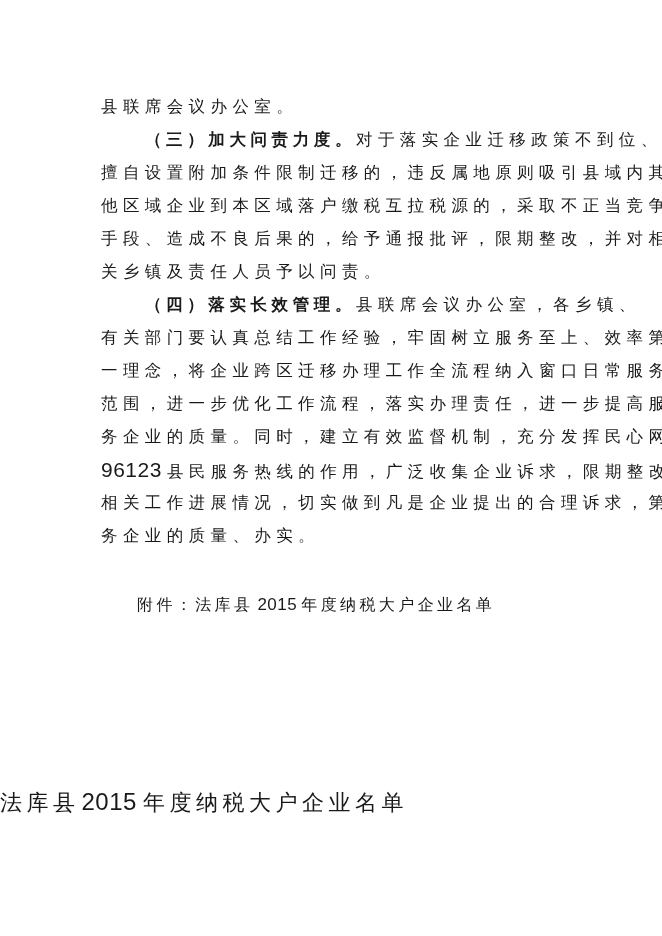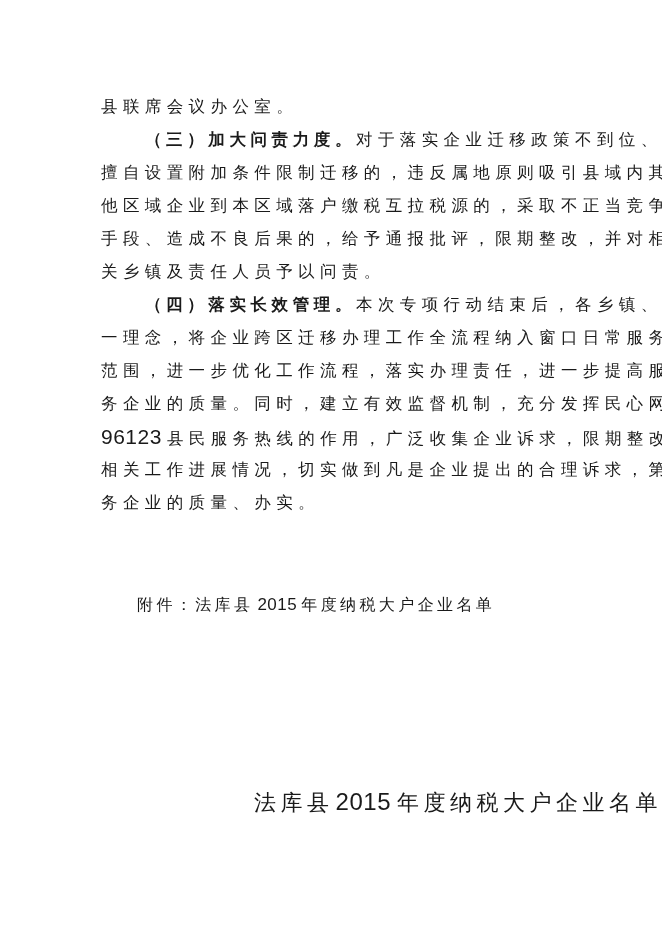--- a/index.html
+++ b/index.html
@@ -6,35 +6,36 @@
   body { width: 662px; height: 936px; position: relative; overflow: hidden;
          font-family: "DejaVu Serif", "Liberation Serif", serif; color: #1a1a1a; }
   .page { position: absolute; left: 0; top: 0; width: 662px; height: 936px; background: #fff; margin-top: 8px; }
   .body-text { position: absolute; left: 101px; top: 82px; width: 470px; }
   .line { height: 33px; line-height: 33px; font-size: 16.5px; letter-spacing: 5.4px; white-space: nowrap; }
   .indent { padding-left: 44px; }
   .bold { font-weight: bold; font-family: "DejaVu Sans", "Liberation Sans", sans-serif; letter-spacing: 4.6px; text-align: right; }
   .num { font-family: "Liberation Sans", sans-serif; letter-spacing: 0.5px; font-size: 21px; margin-right: 5px; }
   .attachment { position: absolute; left: 137px; top: 587px; font-size: 16px; letter-spacing: 3.4px; white-space: nowrap; font-family: "DejaVu Sans", "Liberation Sans", sans-serif; }
   .attachment .num { font-size: 17px; letter-spacing: 0.5px; margin: 0 4px; }
-  .title { position: absolute; left: 0; width: 662px; top: 780px; text-align: right; font-size: 22px; letter-spacing: 4.5px; white-space: nowrap; font-family: "DejaVu Sans", "Liberation Sans", sans-serif; }
+  .title { position: absolute; left: 0; width: 662px; top: 780px; text-align: left; font-size: 22px; letter-spacing: 4.5px; white-space: nowrap; font-family: "DejaVu Sans", "Liberation Sans", sans-serif; }
   .title .num { font-size: 24px; letter-spacing: 0.5px; margin: 0 6px 0 2px; }
 </style>
 </head>
 <body>
 
 <div class="page">
   <div class="body-text">
     <div class="line"><span>县联席会议办公室。</span></div>
     <div class="line indent"><span class="bold">（三）加大问责力度。</span><span>对于落实企业迁移政策不到位、</span></div>
     <div class="line"><span>擅自设置附加条件限制迁移的，违反属地原则吸引县域内其</span></div>
     <div class="line"><span>他区域企业到本区域落户缴税互拉税源的，采取不正当竞争</span></div>
     <div class="line"><span>手段、造成不良后果的，给予通报批评，限期整改，并对相</span></div>
     <div class="line"><span>关乡镇及责任人员予以问责。</span></div>
-    <div class="line indent"><span class="bold">（四）落实长效管理。</span><span>本次专项行动结束后，各乡镇、</span></div>
+    <div class="line indent"><span class="bold">（四）落实长效管理。</span><span>县联席会议办公室，各乡镇、</span></div>
+    <div class="line"><span>有关部门要认真总结工作经验，牢固树立服务至上、效率第</span></div>
     <div class="line"><span>一理念，将企业跨区迁移办理工作全流程纳入窗口日常服务</span></div>
     <div class="line"><span>范围，进一步优化工作流程，落实办理责任，进一步提高服</span></div>
     <div class="line"><span>务企业的质量。同时，建立有效监督机制，充分发挥民心网、</span></div>
     <div class="line"><span class="num">96123</span><span>县民服务热线的作用，广泛收集企业诉求，限期整改</span></div>
     <div class="line"><span>相关工作进展情况，切实做到凡是企业提出的合理诉求，第</span></div>
     <div class="line"><span>务企业的质量、办实。</span></div>
   </div>
 
   <div class="attachment">
     <span>附件：法库县</span><span class="num">2015</span><span>年度纳税大户企业名单</span>

